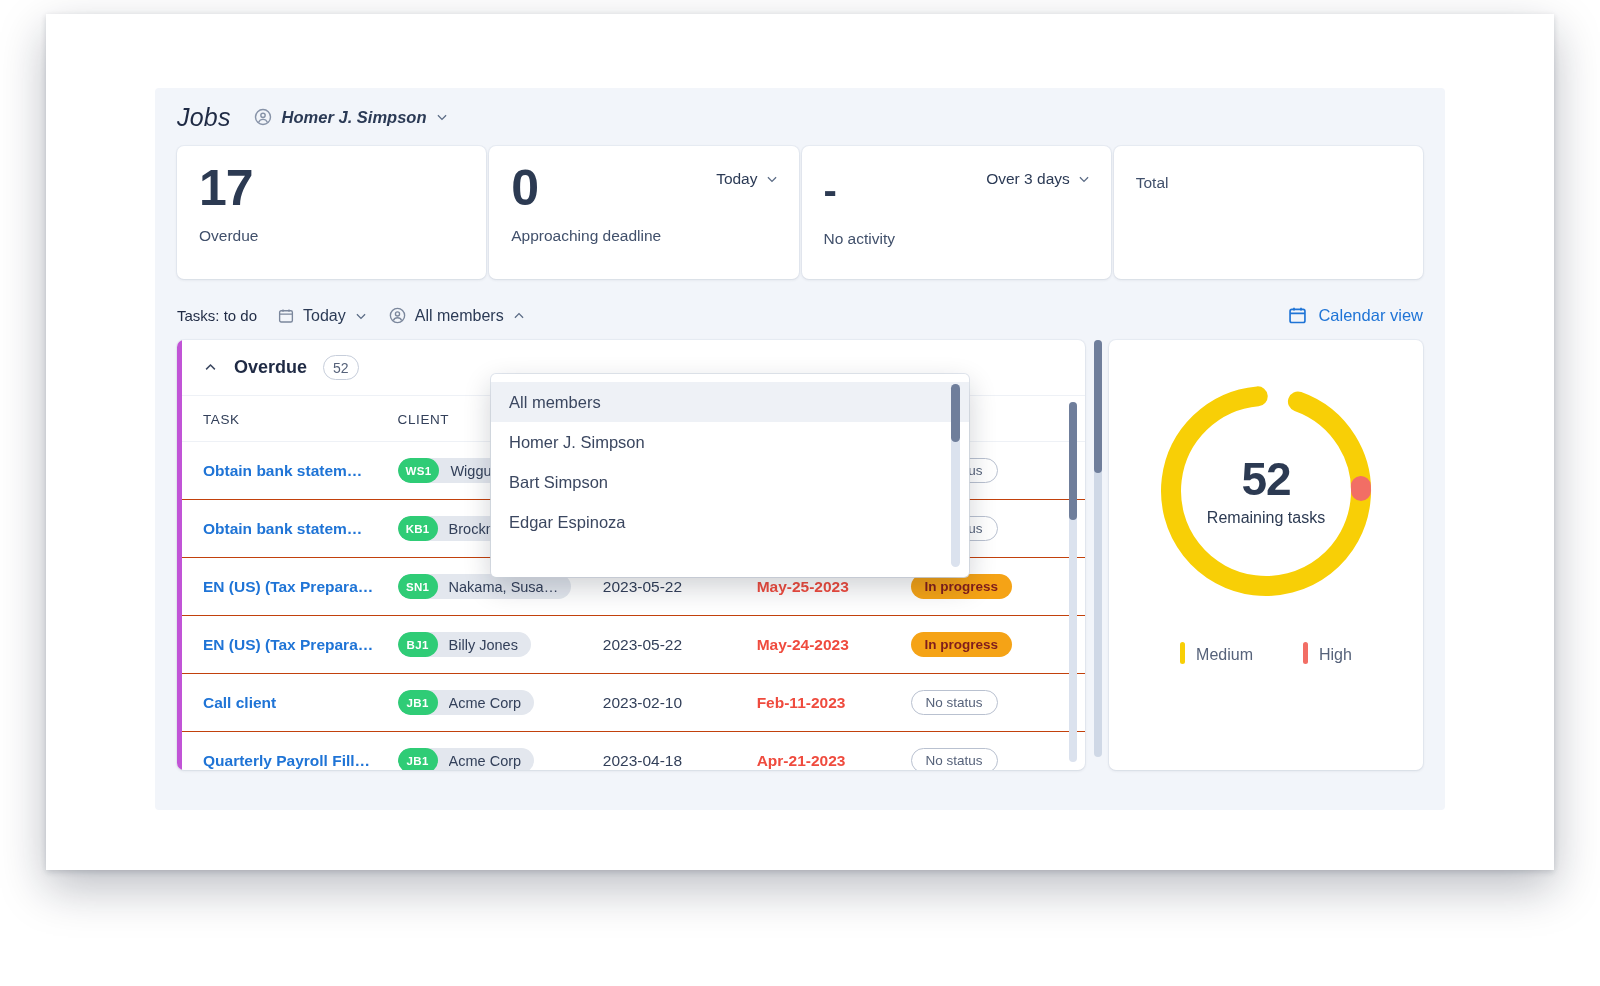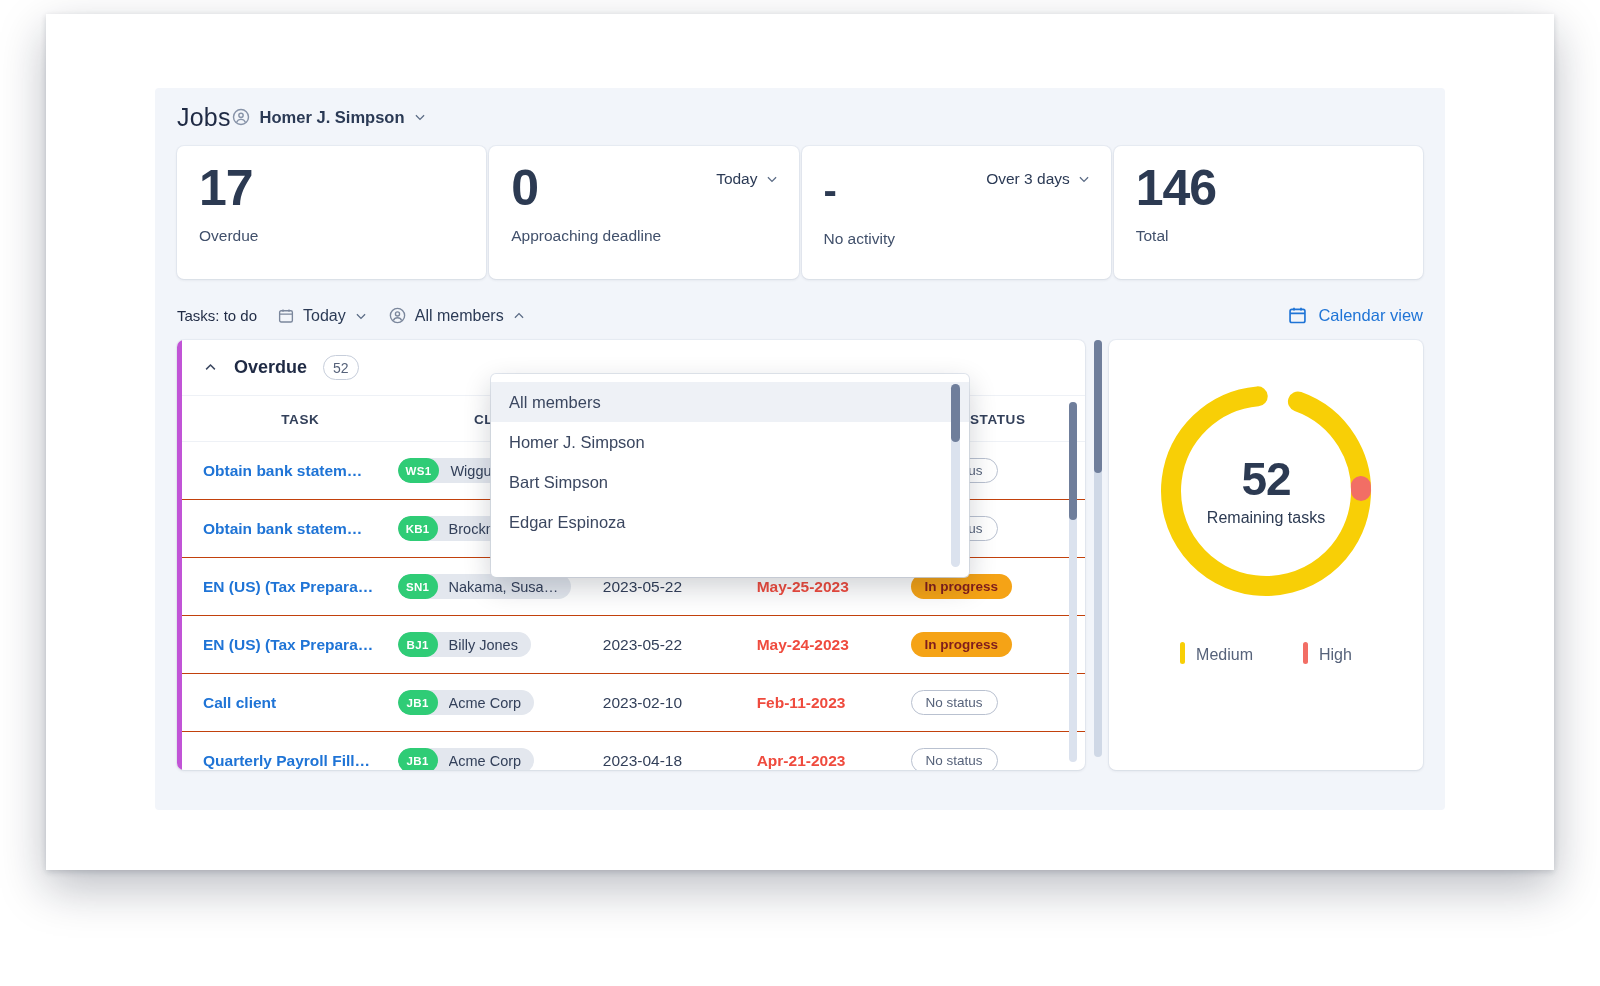--- a/index.html
+++ b/index.html
@@ -36,20 +36,22 @@
     border-radius: 4px;
     overflow: visible;
   }
 
   
   .app-header {
     height: 58px;
     display: flex;
     align-items: center;
     padding: 0 22px;
+    gap: 22px;
+    font-style: italic;
   }
   .page-title {
     font-size: 25px;
     font-weight: 400;
     color: #1f2a44;
     letter-spacing: .2px;
   }
   .owner-picker {
     display: flex;
     align-items: center;
@@ -182,25 +184,25 @@
     font-size: 14px;
     color: #56627a;
   }
 
   table.task-table {
     width: 100%;
     border-collapse: collapse;
     table-layout: fixed;
   }
   table.task-table th {
-    text-align: center;
+    text-align: left;
     font-size: 13.5px;
     letter-spacing: .6px;
     color: #33405a;
-    font-weight: 700;
+    font-weight: 400;
     padding: 16px 0 14px 0;
     border-bottom: 1px solid #eef1f6;
   }
   table.task-table td {
     padding: 16px 0;
     border-bottom: 1px solid #c2410c;
     font-size: 15.5px;
     color: #33405a;
     vertical-align: middle;
   }
@@ -444,21 +446,20 @@
             <svg width="14" height="14" viewBox="0 0 24 24" fill="none" stroke="#5b6b85" stroke-width="2.2">
                 <path d="M5 9l7 7 7-7"></path>
               </svg>
           </span>
         </div>
         <div class="stat-value dash">-</div>
         <div class="stat-label">No activity</div>
       </div>
 
       <div class="stat-card">
-        <div class="stat-value">146</div>
         <div class="stat-label">Total</div>
       </div>
 
     </div>
 
     <div class="tasks-bar">
       <div class="tasks-title">Tasks: to do</div>
 
       <div class="chip-filter">
         <span class="ico">

